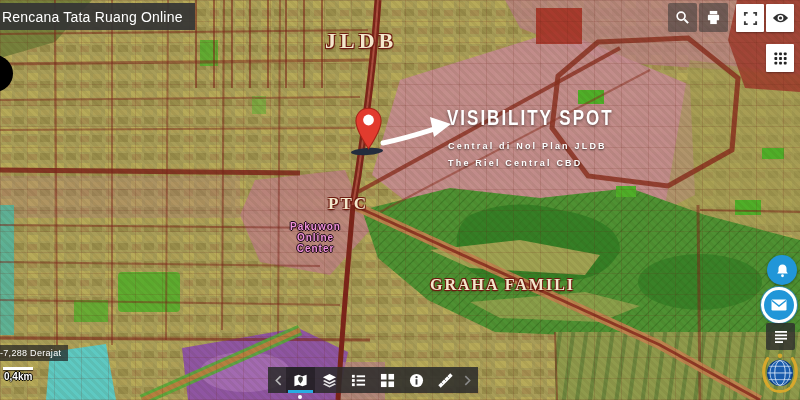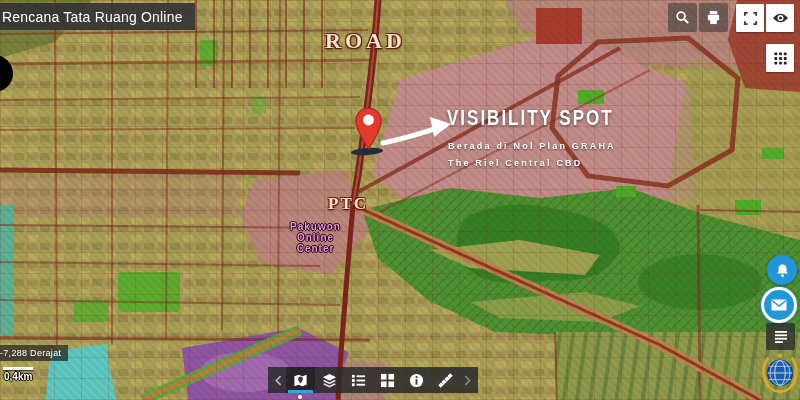--- a/index.html
+++ b/index.html
@@ -173,30 +173,31 @@
       <path d="M142,400 L300,330" stroke="#b5803f" stroke-width="5"></path>
 
       <path d="M378,0 C374,60 366,120 358,175 L353,205" stroke="#7d241a" stroke-width="7"></path>
       <path d="M378,0 C374,60 366,120 358,175 L353,205" stroke="#b85a48" stroke-width="2" opacity="0.8"></path>
       <path d="M353,205 C348,265 342,330 338,400" stroke="#7d241a" stroke-width="5"></path>
     </g>
   </svg>
 
   <div class="texture"></div>
 
-  <div class="maplabel lbl-jldb">ROAD</div>
+  <div class="maplabel lbl-jldb">JLDB</div>
   <div class="maplabel lbl-ptc">PTC</div>
   <div class="ptcsub">
     <div>Pakuwon</div>
     <div>Online</div>
     <div>Center</div>
   </div>
+  <div class="maplabel lbl-graha">GRAHA FAMILI</div>
 
   <div class="anno-title">VISIBILITY SPOT</div>
-  <div class="anno-line anno-l1">Berada di Nol Plan GRAHA</div>
+  <div class="anno-line anno-l1">Central di Nol Plan JLDB</div>
   <div class="anno-line anno-l2">The Riel Central CBD</div>
 
   <div class="pinshadow"></div>
   <svg class="pin" width="27" height="46" viewBox="0 0 30 50">
     <path d="M15 2 C6 2 1 9 1 16 c0 11 14 31 14 31 s14-20 14-31 C29 9 24 2 15 2z" fill="#e23b2e" stroke="#a52318" stroke-width="1.2"></path>
     <circle cx="15" cy="15" r="6" fill="#fff"></circle>
   </svg>
   <svg class="arrow" width="78" height="38" viewBox="0 0 78 38">
     <path d="M5,30 C26,26 44,20 60,15" stroke="#fff" stroke-width="5" fill="none" stroke-linecap="round"></path>
     <polygon points="73,11 52,4 56,24" fill="#fff"></polygon>

